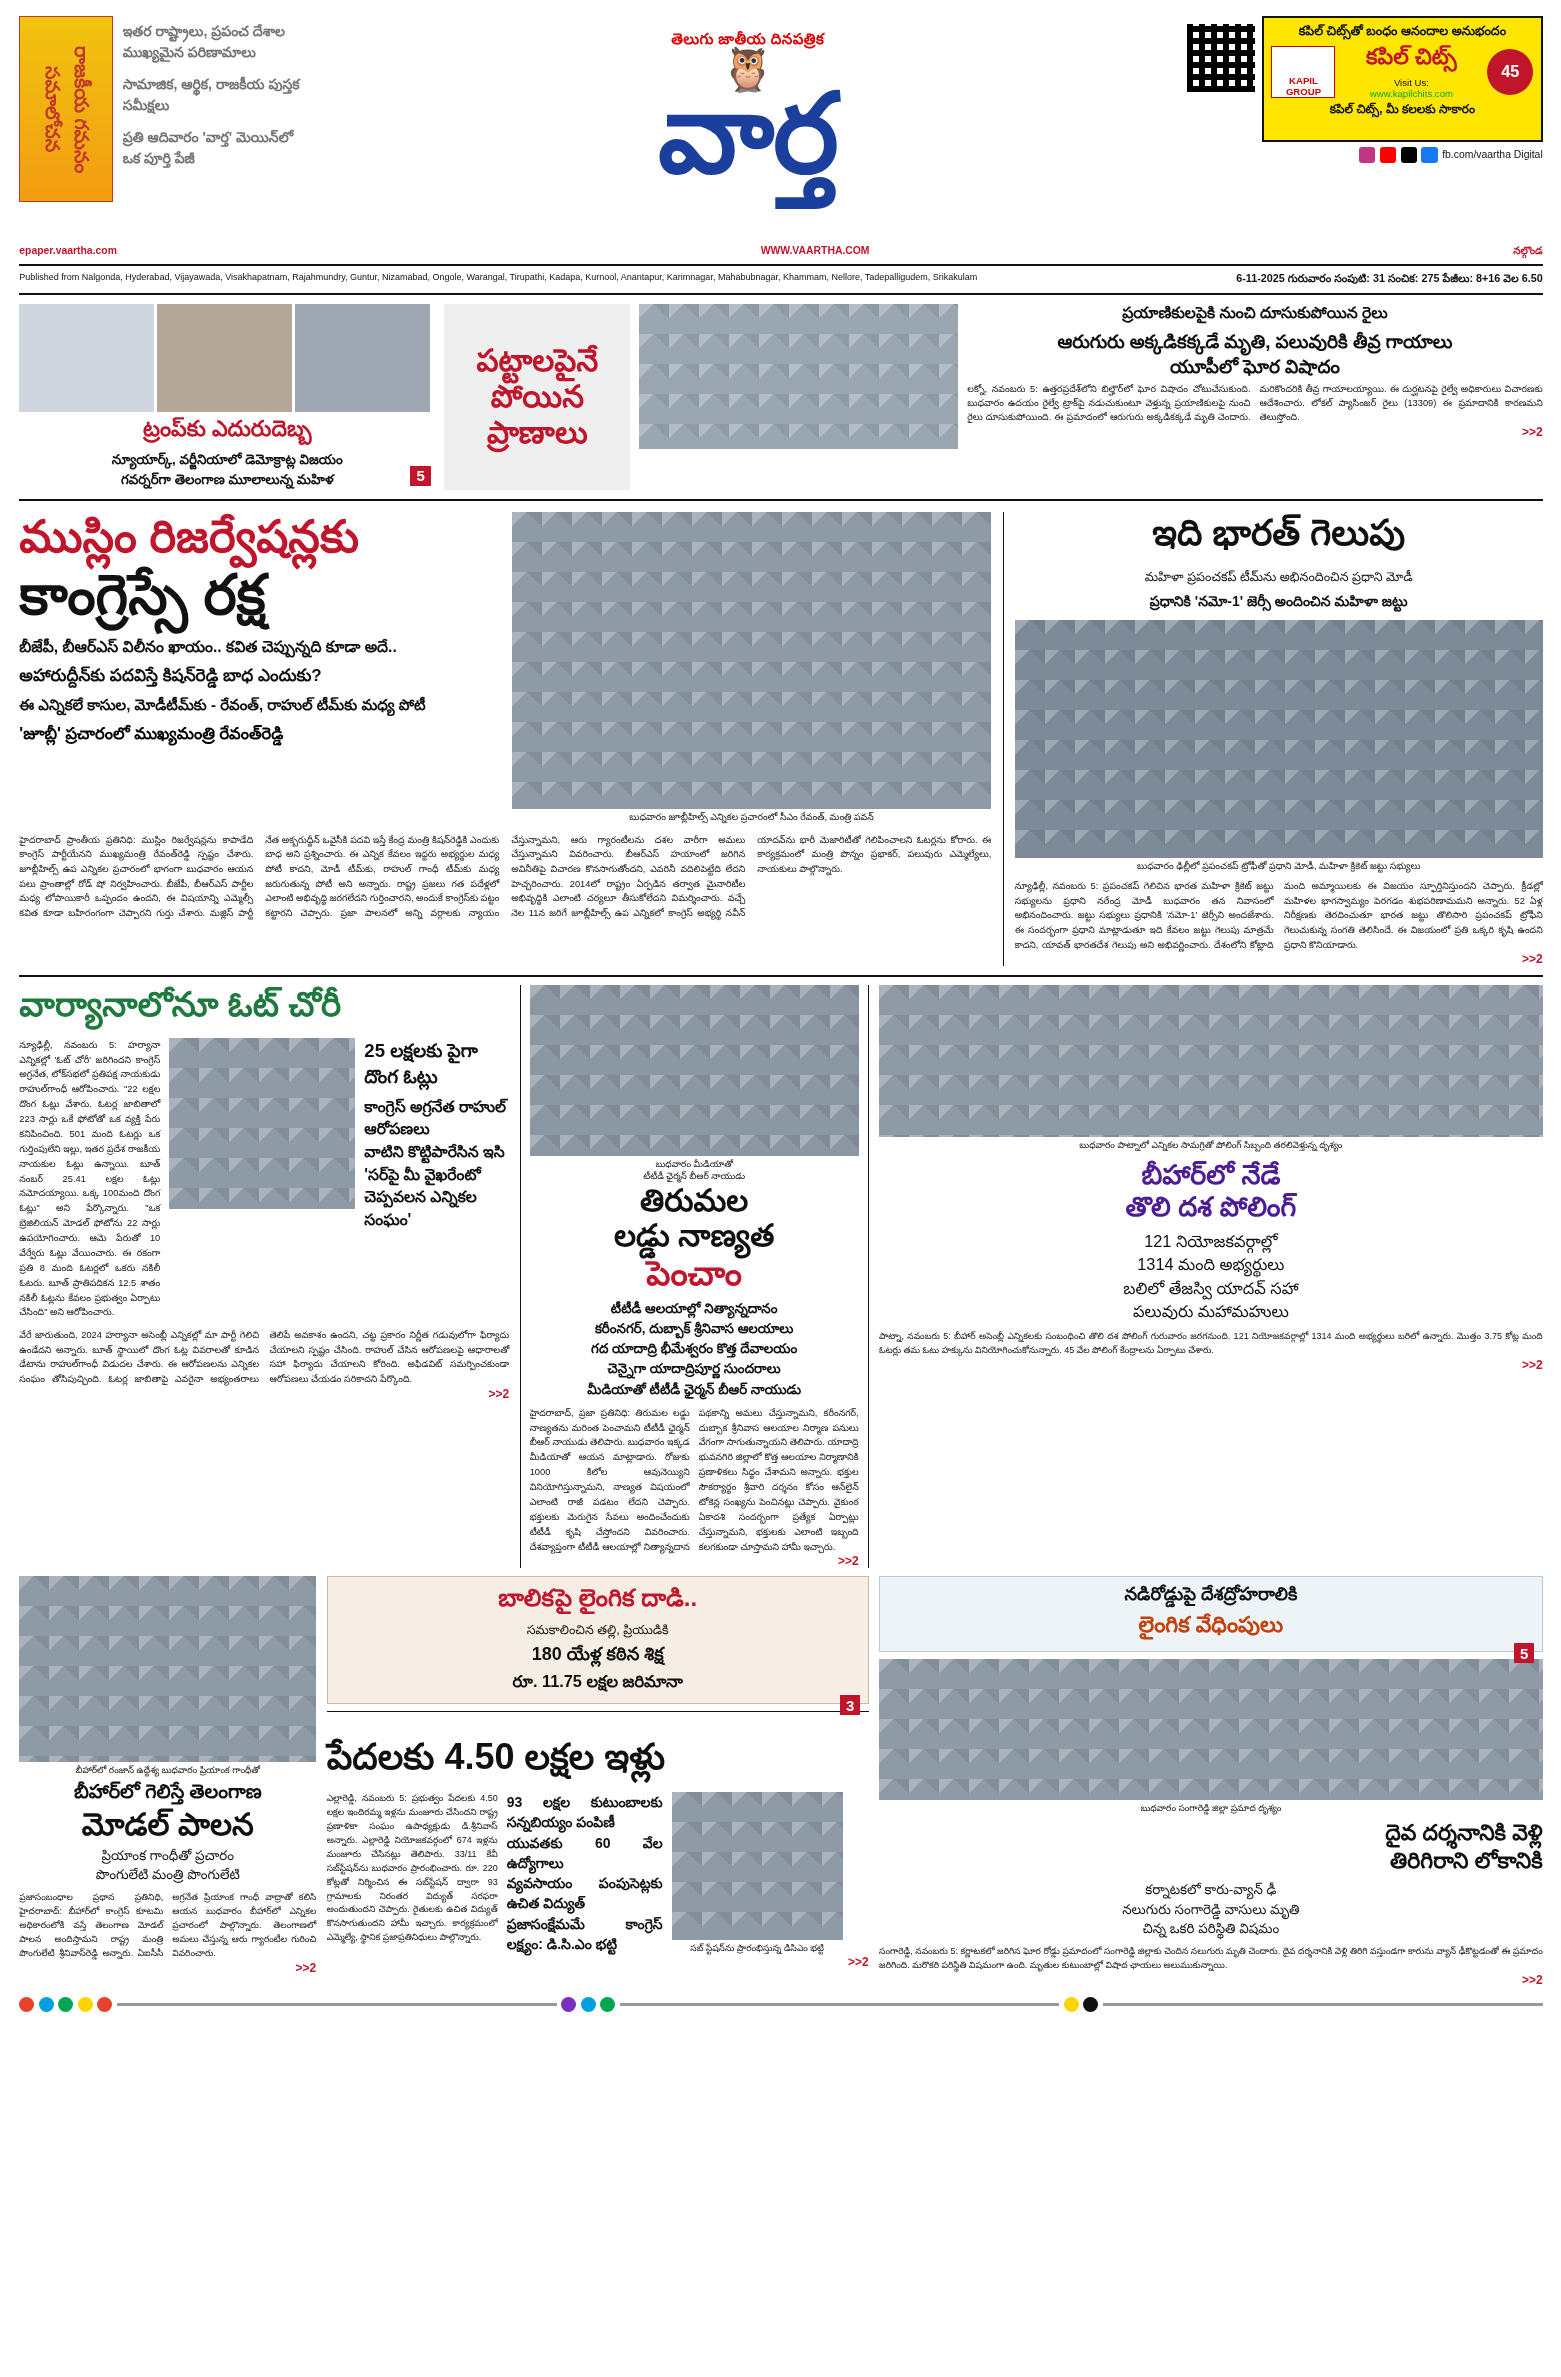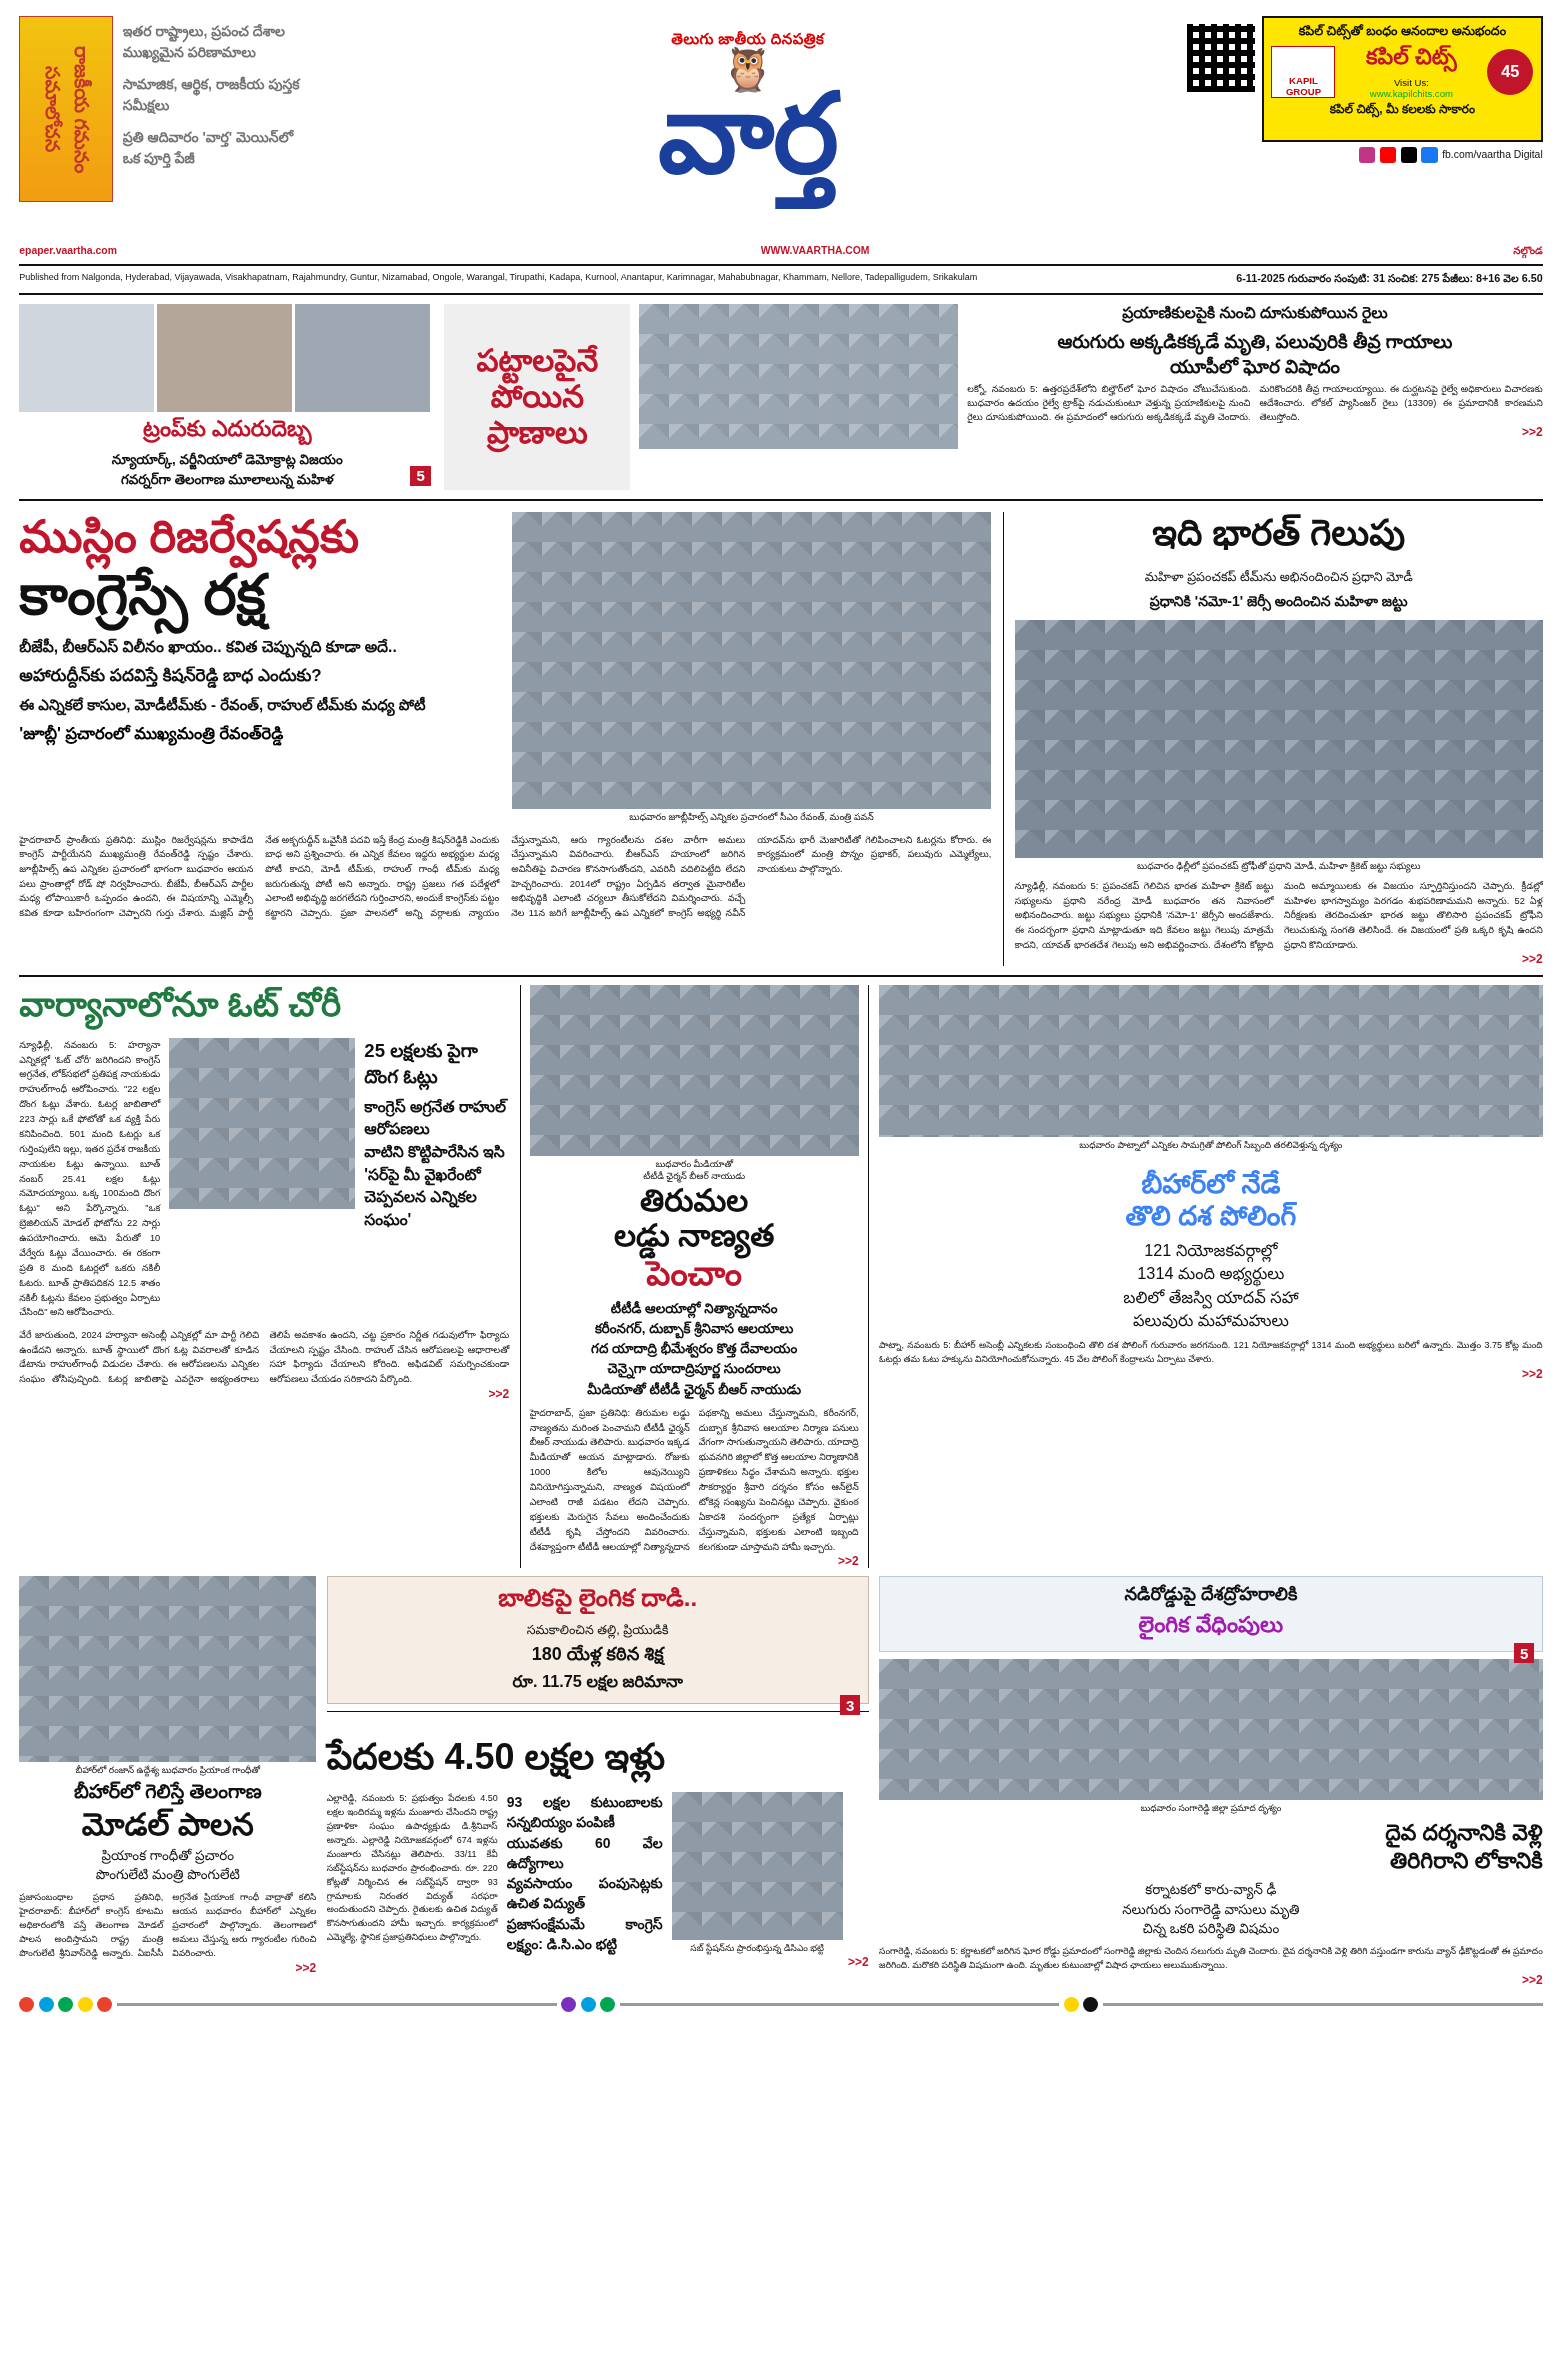--- a/index.html
+++ b/index.html
@@ -106,21 +106,21 @@
   .m1-body { font-size:9.3px; line-height:1.6; column-count:2; column-gap:10.4px; text-align:justify; margin-top:7.4px;}
   .m2 { width:349px; border-left:1.5px solid #111; border-right:1.5px solid #111; padding:0 9px; }
   .m2-photo { height:171px; background:#8b97a3; }
   .m2-head { font-size:31px; font-weight:bold; text-align:center; line-height:1.15; }
   .m2-head-red { color:#c0152a; font-size:34px; }
   .m2-sub { font-size:13.4px; font-weight:bold; text-align:center; margin-top:6px; line-height:1.5;}
   .m2-body { font-size:9.3px; line-height:1.6; column-count:2; column-gap:9px; text-align:justify; margin-top:6px;}
   .m3 { flex:1; }
   .m3-photo { height:152px; background:#8e9aa6; }
   .m3-cap { font-size:9px; text-align:center; margin-top:3px;}
-  .m3-head { font-size:27px; font-weight:bold; color:#3b82f6; text-align:center; line-height:1.2; margin-top:16px;}
+  .m3-head { font-size:27px; font-weight:bold; color:#4c1d95; text-align:center; line-height:1.2; margin-top:7px;}
   .m3-sub { font-size:16.3px; text-align:center; line-height:1.45; margin-top:6px;}
   .m3-body { font-size:9px; line-height:1.55; text-align:justify; margin-top:6px;}
 
   
   .bottom { display:flex; gap:10.4px; margin-top:7.4px; }
   .b1 { width:297px; }
   .b1-photo { height:186px; background:#8e9aa6; }
   .b1-cap { font-size:9px; text-align:center; margin-top:3px; }
   .b1-h1 { font-size:19.3px; font-weight:bold; text-align:center; margin-top:4.5px;}
   .b1-h2 { font-size:31px; font-weight:bold; text-align:center; line-height:1.15; }
@@ -133,21 +133,21 @@
   .boxA-s2 { font-size:18px; font-weight:bold; margin-top:4.5px;}
   .boxA-s3 { font-size:16.3px; font-weight:bold; margin-top:3px;}
   .b2-main { margin-top:7.4px; border-top:1.5px solid #111; padding-top:24px; }
   .b2-h { font-size:36px; font-weight:bold; }
   .b2-row { display:flex; gap:9px; margin-top:6px; }
   .b2-col { font-size:9px; line-height:1.55; text-align:justify; }
   .b2-photo { width:171px; height:148px; background:#8e9aa6; }
   .b3 { flex:1; }
   .boxB { background:#eef3f7; border:1.5px solid #b9c9d6; padding:7.4px; text-align:center; }
   .boxB-h { font-size:18px; font-weight:bold; }
-  .boxB-h2 { font-size:22px; font-weight:bold; color:#a21caf; margin-top:3px;}
+  .boxB-h2 { font-size:22px; font-weight:bold; color:#c2410c; margin-top:3px;}
   .b3-photo { height:141px; background:#8e9aa6; margin-top:7.4px;}
   .b3-h { font-size:22px; font-weight:bold; text-align:right; line-height:1.25; margin-top:4.5px;}
   .b3-body { font-size:9px; line-height:1.55; text-align:justify; margin-top:6px;}
 
   
   .footer-dots { display:flex; align-items:center; gap:4.5px; padding:10.4px 0 7.4px; }
   .dot { width:15px; height:15px; border-radius:50%; }
   .bar { flex:1; height:2.2px; background:#999; }
   .sidebadge { position:absolute; right:4.5px; bottom:4.5px; background:#c0152a; color:#fff; font-weight:bold; font-size:15px; padding:1.5px 6px;}
   .imgph { background-image:

